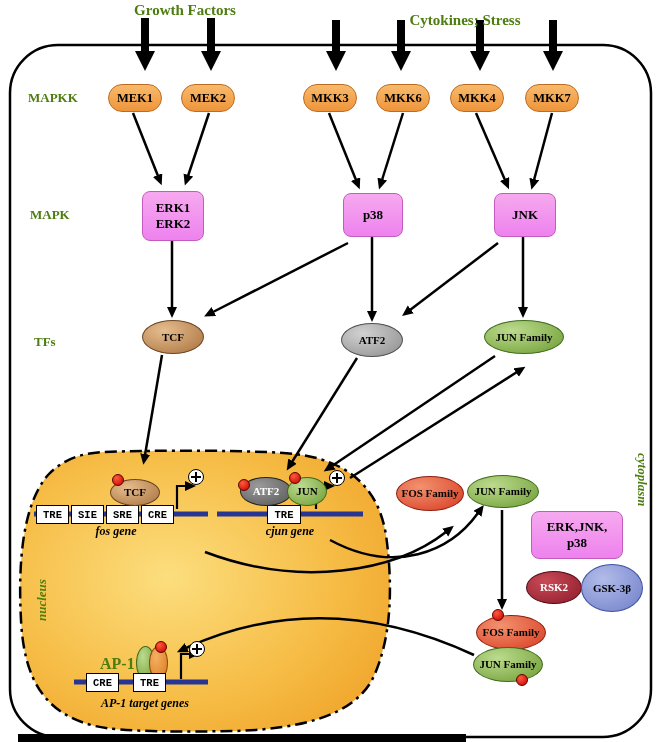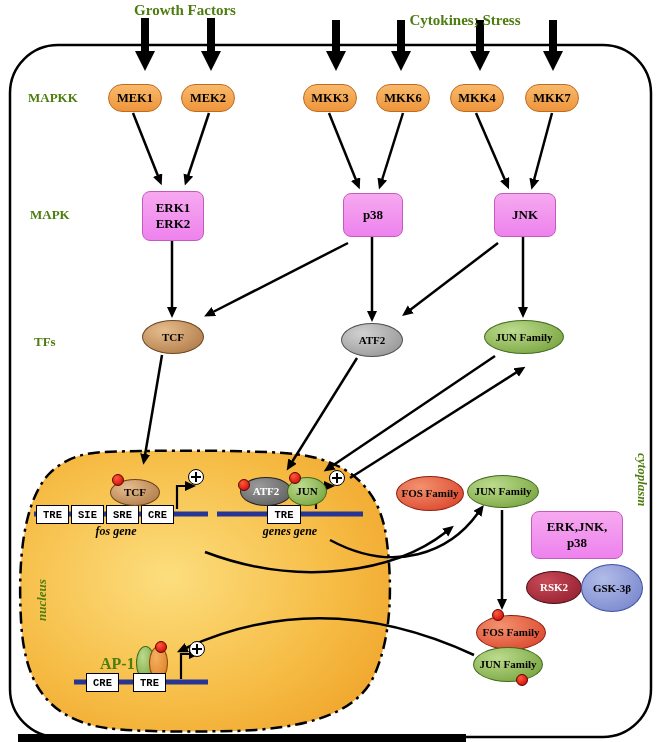--- a/index.html
+++ b/index.html
@@ -150,27 +150,28 @@
   <div class="gbox" style="left:36px;top:505px;width:31px;height:17px">TRE</div>
   <div class="gbox" style="left:71px;top:505px;width:31px;height:17px">SIE</div>
   <div class="gbox" style="left:106px;top:505px;width:31px;height:17px">SRE</div>
   <div class="gbox" style="left:141px;top:505px;width:31px;height:17px">CRE</div>
   <div class="el tan" style="left:110px;top:479px;width:48px;height:25px">TCF</div>
   <div class="genelabel" style="left:66px;top:524px;width:100px">fos gene</div>
 
   <div class="gbox" style="left:267px;top:505px;width:32px;height:17px">TRE</div>
   <div class="el dgray" style="left:240px;top:477px;width:50px;height:27px">ATF2</div>
   <div class="el green" style="left:287px;top:477px;width:38px;height:27px">JUN</div>
-  <div class="genelabel" style="left:235px;top:524px;width:110px">genes gene</div>
+  <div class="genelabel" style="left:235px;top:524px;width:110px">cjun gene</div>
 
   <div class="lbl" style="left:100px;top:655px;font-size:16px">AP-1</div>
   <div class="el green" style="left:136px;top:646px;width:17px;height:32px"></div>
   <div class="el orangeel" style="left:149px;top:646px;width:17px;height:32px"></div>
   <div class="gbox" style="left:86px;top:673px;width:31px;height:17px">CRE</div>
   <div class="gbox" style="left:133px;top:673px;width:31px;height:17px">TRE</div>
+  <div class="genelabel" style="left:70px;top:696px;width:150px">AP-1 target genes</div>
 
   <div class="el red" style="left:396px;top:476px;width:66px;height:33px">FOS Family</div>
   <div class="el green" style="left:467px;top:475px;width:70px;height:31px">JUN Family</div>
 
   <div class="pbox" style="left:531px;top:511px;width:90px;height:46px">
     <span>ERK,JNK,</span>
     <span>p38</span>
   </div>
   <div class="el crimson" style="left:526px;top:571px;width:54px;height:31px">RSK2</div>
   <div class="el blue" style="left:581px;top:564px;width:60px;height:46px">GSK-3β</div>

